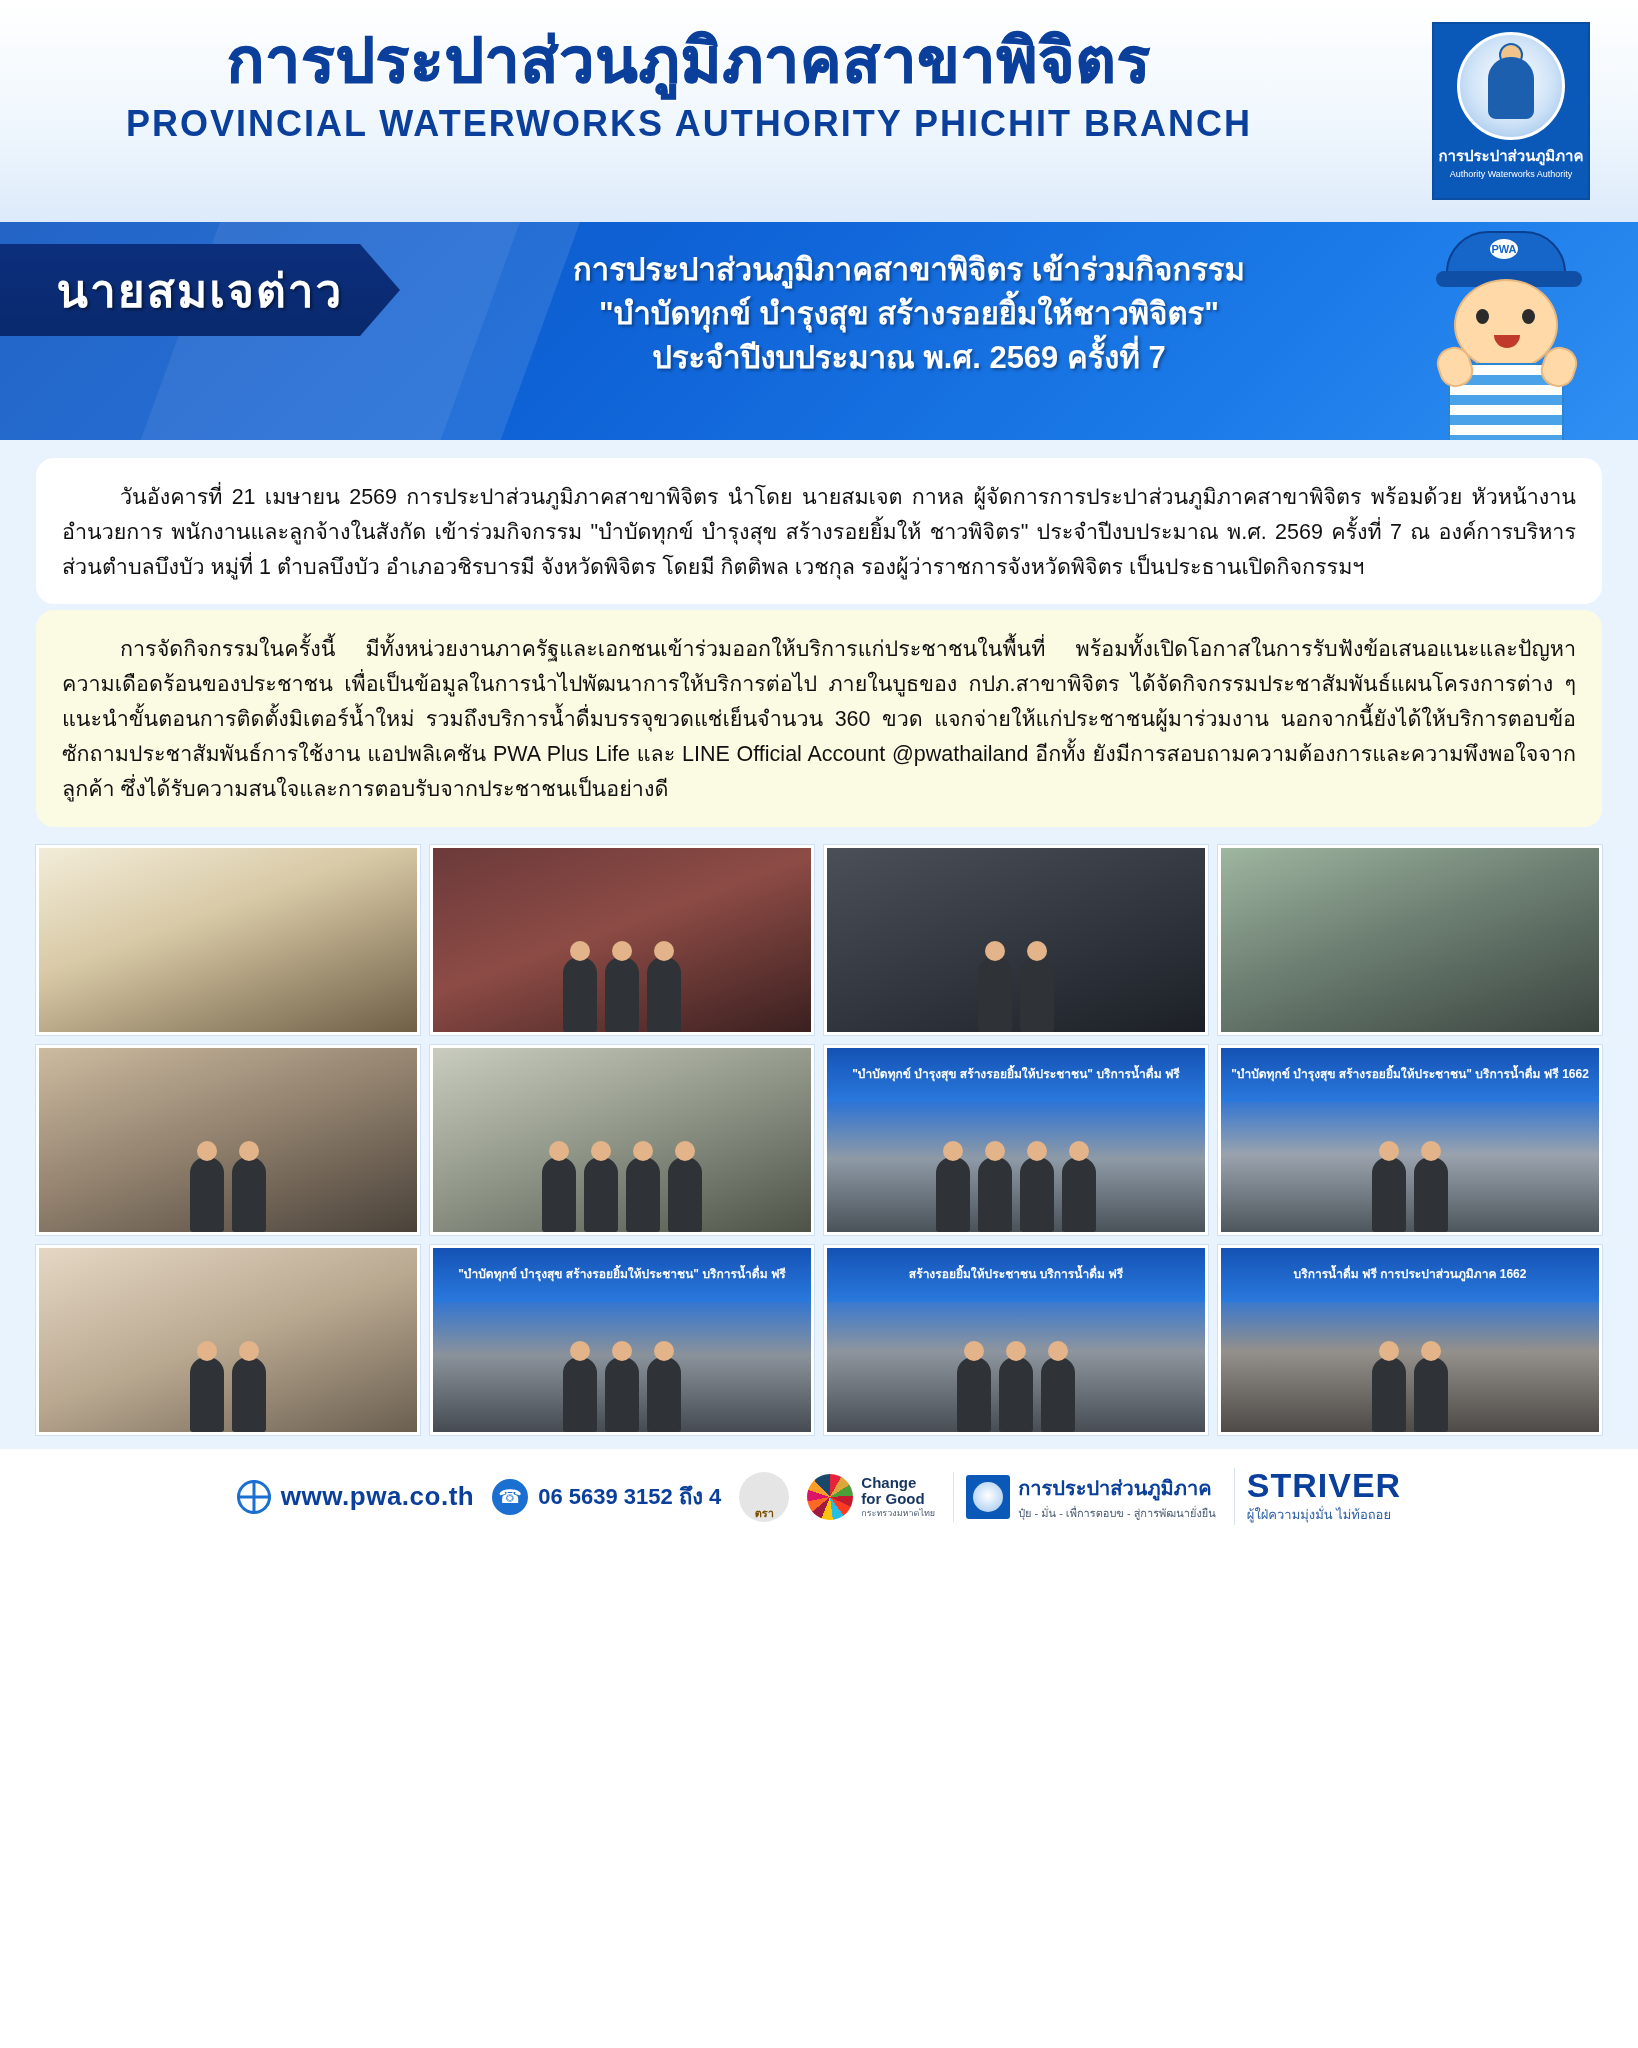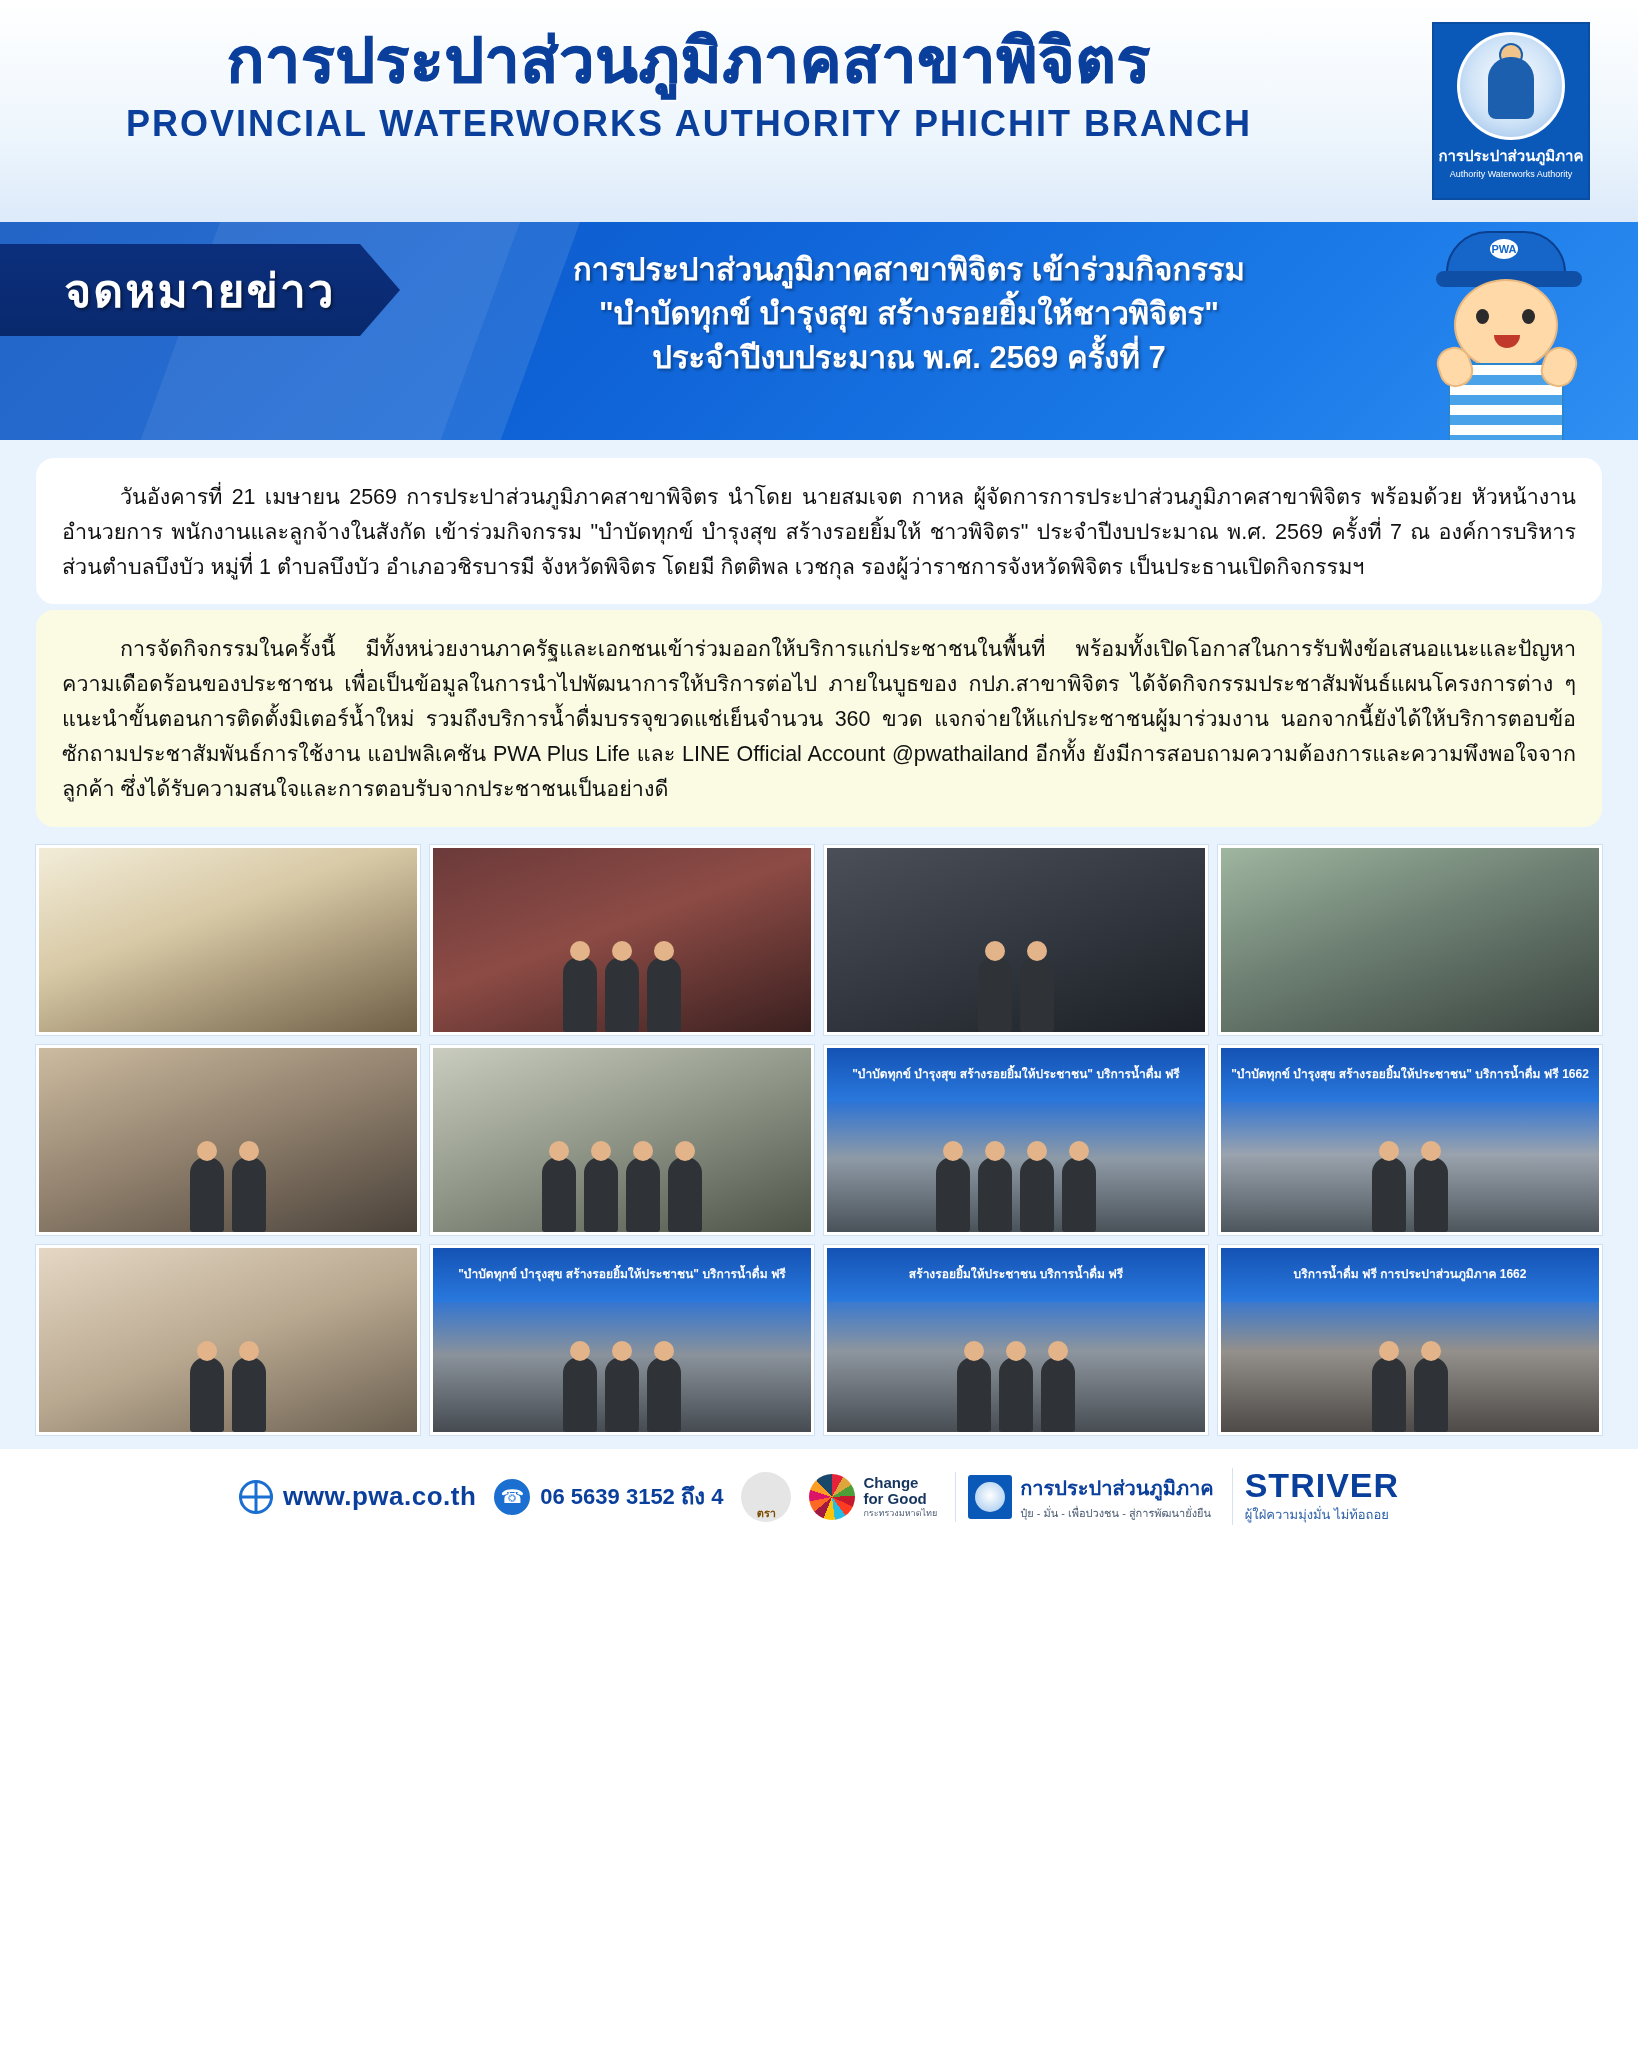--- a/index.html
+++ b/index.html
@@ -341,21 +341,21 @@
       <div class="head"></div>
       <div class="figure"></div>
     </div>
     <div class="logo-text-th">การประปาส่วนภูมิภาค</div>
     <div class="logo-text-en">Authority Waterworks Authority</div>
   </div>
 </div>
 
 <div class="band">
   <div class="ribbon">
-    <span>จดหมายข่าว</span>
+    <span>นายสมเจต่าว</span>
   </div>
   <div class="band-text">
     <div>การประปาส่วนภูมิภาคสาขาพิจิตร เข้าร่วมกิจกรรม</div>
     <div>"บำบัดทุกข์ บำรุงสุข สร้างรอยยิ้มให้ชาวพิจิตร"</div>
     <div>ประจำปีงบประมาณ พ.ศ. 2569 ครั้งที่ 7</div>
   </div>
   <div class="mascot">
     <div class="cap"></div>
     <div class="cap-badge">PWA</div>
     <div class="brim"></div>
@@ -490,20 +490,20 @@
       <div class="l2">for Good</div>
       <div class="l3">กระทรวงมหาดไทย</div>
     </div>
   </div>
   <div class="pwa-foot">
     <div class="pwa-foot-logo">
         <div class="c"></div>
       </div>
     <div class="pwa-foot-text">
       <div class="t1">การประปาส่วนภูมิภาค</div>
-      <div class="t2">ปุ๋ย - มั่น - เพื่อปวงชน - สู่การพัฒนายั่งยืน</div>
+      <div class="t2">ปุ๋ย - มั่น - เพื่การตอบข - สู่การพัฒนายั่งยืน</div>
     </div>
   </div>
   <div class="striver">
     <div class="s1">STRIVER</div>
     <div class="s2">ผู้ใฝ่ความมุ่งมั่น ไม่ท้อถอย</div>
   </div>
 </div>
 
 </body></html>

